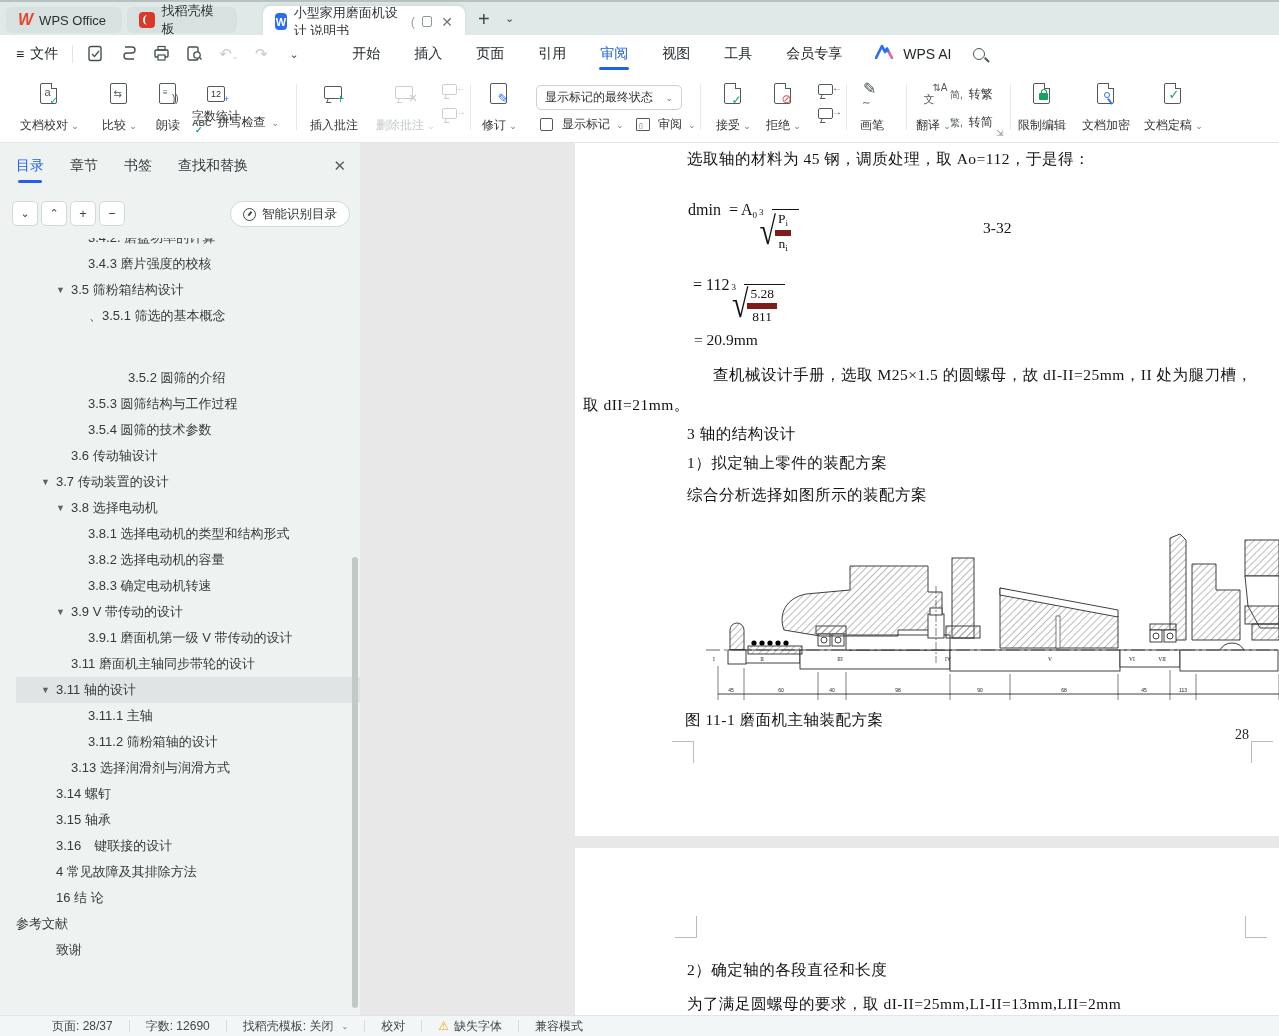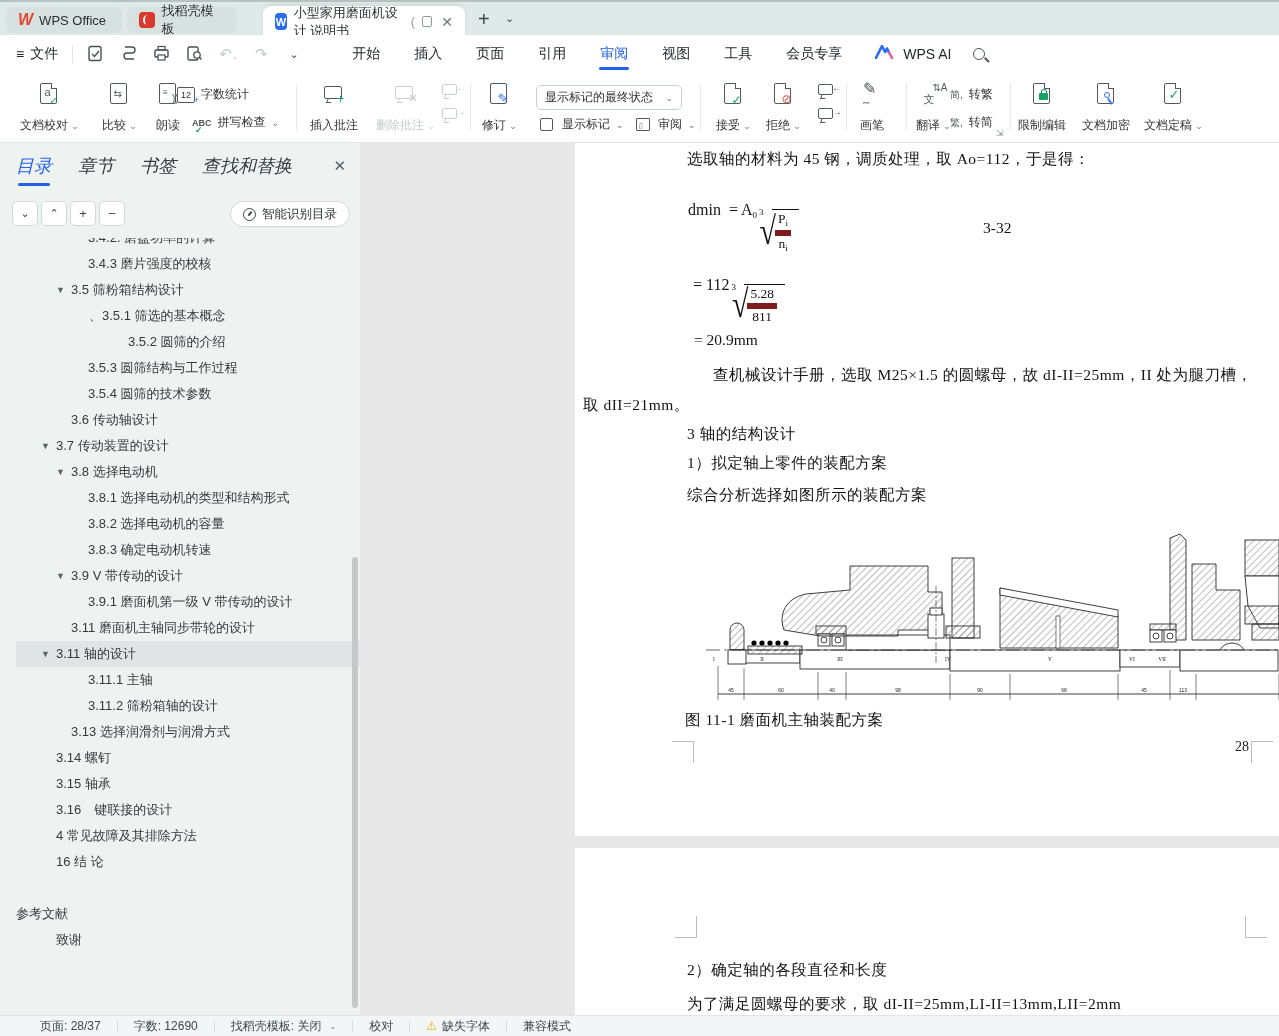--- a/index.html
+++ b/index.html
@@ -64,21 +64,21 @@
   .lockic { position:absolute; left:9px; top:11px; width:9px; height:7px; background:#16a362; border-radius:1px; }
   .lockic::before { content:""; position:absolute; left:1.5px; top:-4px; width:4px; height:4px; border:1.4px solid #16a362; border-bottom:none; border-radius:3px 3px 0 0; }
   .keyic { position:absolute; left:10px; top:10px; width:6px; height:6px; border:1.5px solid #3370ff; border-radius:50%; }
   .keyic::after { content:""; position:absolute; left:4px; top:5px; width:1.5px; height:7px; background:#3370ff; transform:rotate(-35deg); }
   .expand-corner { position:absolute; left:996px; top:56px; font-size:9px; color:#8a9493; }
   .zh-ic { font-size:10px; color:#51595b; white-space:nowrap; }
   .pen-ic { font-size:17px; color:#454f52; transform:rotate(0deg); }
 
   
   .sidebar { position:absolute; left:0; top:143px; width:360px; height:872px; background:#eef3f2; }
-  .sb-tabs { position:absolute; left:0; top:10px; width:100%; height:34px; display:flex; align-items:center; padding:0 16px; gap:26px; font-size:18px;font-style:italic; }
+  .sb-tabs { position:absolute; left:0; top:10px; width:100%; height:34px; display:flex; align-items:center; padding:0 16px; gap:26px; font-size:14px; }
   .sb-tab { color:#35393c; position:relative; padding-bottom:8px; }
   .sb-tab.active { color:#2160e8; }
   .sb-tab.active::after { content:""; position:absolute; left:2px; right:2px; bottom:0; height:3px; background:#2160e8; border-radius:2px; }
   .sb-close { position:absolute; right:14px; top:14px; font-size:15px; color:#555e60; }
   .sb-toolrow { position:absolute; left:12px; top:58px; right:10px; height:26px; }
   .sq-btn { position:absolute; top:0; width:26px; height:25px; background:#fff; border:1px solid #d2d9d8; border-radius:5px; font-size:11px; color:#444; text-align:center; line-height:23px; }
   .smart-btn { position:absolute; right:0; top:0; height:26px; background:#fff; border:1px solid #d2d9d8; border-radius:13px; display:flex; align-items:center; gap:6px; padding:0 12px; font-size:12.5px; color:#2f3437; }
   .gauge { width:13px; height:13px; border:1.5px solid #3c4548; border-radius:50%; position:relative; }
   .gauge::after{ content:""; position:absolute; left:5px; top:2px; width:1.5px; height:5px; background:#3c4548; transform:rotate(40deg); }
   .toc { position:absolute; left:16px; top:95px; width:352px; bottom:4px; overflow:hidden; }
@@ -102,21 +102,21 @@
   .fnum { display:block; border-bottom:6px solid #7f1d1d; padding:0 3px 1px; }
   .fden { display:block; padding-top:1px; }
   .fsub { font-size:9px; vertical-align:-3px; }
   .ftag { position:absolute; font-size:15.5px; }
   .corner { position:absolute; width:22px; height:22px; }
   .corner .h { position:absolute; width:22px; height:1px; background:#b9bdbd; }
   .corner .v { position:absolute; width:1px; height:22px; background:#b9bdbd; }
   .pagenum { position:absolute; font-size:14px; font-family:"Liberation Serif",serif; color:#222; }
 
   
-  .statusbar { position:absolute; left:0; top:1015px; width:1279px; height:21px; background:#f3f6f6; border-top:1px solid #e0e6e5; display:flex; align-items:center; padding-left:40px; font-size:12px; color:#3f4649; }
+  .statusbar { position:absolute; left:0; top:1015px; width:1279px; height:21px; background:#f3f6f6; border-top:1px solid #e0e6e5; display:flex; align-items:center; padding-left:52px; font-size:12px; color:#3f4649; }
   .st-item { display:flex; align-items:center; gap:5px; white-space:nowrap; }
   .st-sep { width:1px; height:12px; background:#d8dede; margin:0 16px; }
   .warn { color:#f0a500; font-size:12px; }
   .st-caret { font-size:8px; color:#777; margin-left:3px; }
 </style>
 </head>
 <body>
 
 <div class="tabbar">
   <div class="tab gray" style="left:6px;width:116px;">
@@ -214,21 +214,21 @@
     <span class="lbl"><span>比较</span> <span class="caret">⌄</span></span>
   </div>
   <div class="tallbtn" style="left:152px;">
     <span class="ic">
         <span class="doc"></span>
         <span class="glyph" style="left:16px;top:12px;font-size:10px;color:#51595b;">)﻿)</span>
         <span class="glyph" style="left:7px;top:6px;font-size:8px;color:#51595b;">≡</span>
       </span>
     <span class="lbl">朗读</span>
   </div>
-  <div class="srow" style="left:177px;top:14px;">
+  <div class="srow" style="left:192px;top:14px;flex-direction:column;">
     <span class="wc-ic">12</span>
     <span>字数统计</span>
   </div>
   <div class="srow" style="left:192px;top:42px;">
     <span class="abc">ABC</span>
     <span>拼写检查</span> 
       <span class="caret">⌄</span>
   </div>
 
   <div class="rdiv" style="left:296px;"></div>
@@ -394,21 +394,21 @@
         <span style="padding-left: 72px; display: block;">3.4.3 磨片强度的校核</span>
       </div>
       <div class="toc-row">
         <span class="toc-arrow" style="left: 40px;">▼</span>
         <span style="padding-left: 55px; display: block;">3.5 筛粉箱结构设计</span>
       </div>
       <div class="toc-row">
         <span style="padding-left: 73px; display: block;">、3.5.1 筛选的基本概念</span>
       </div>
       <div class="toc-row">
-        <span style="padding-left: 112px; display: block;">3.5.2 圆筛的介绍</span>
+        <span style="padding-left: 112px; display: block; margin-top: 36px;">3.5.2 圆筛的介绍</span>
       </div>
       <div class="toc-row">
         <span style="padding-left: 72px; display: block;">3.5.3 圆筛结构与工作过程</span>
       </div>
       <div class="toc-row">
         <span style="padding-left: 72px; display: block;">3.5.4 圆筛的技术参数</span>
       </div>
       <div class="toc-row">
         <span style="padding-left: 55px; display: block;">3.6 传动轴设计</span>
       </div>
@@ -461,21 +461,21 @@
       <div class="toc-row">
         <span style="padding-left: 40px; display: block;">3.16　键联接的设计</span>
       </div>
       <div class="toc-row">
         <span style="padding-left: 40px; display: block;">4 常见故障及其排除方法</span>
       </div>
       <div class="toc-row">
         <span style="padding-left: 40px; display: block;">16 结 论</span>
       </div>
       <div class="toc-row">
-        <span style="display: block; margin-top: 26px;">参考文献</span>
+        <span style="display: block;">参考文献</span>
       </div>
       <div class="toc-row">
         <span style="padding-left: 40px; display: block;">致谢</span>
       </div>
     </div>
   <div class="sb-scroll"></div>
 </div>
 
 <div class="canvas">
 
@@ -603,21 +603,21 @@
           <text x="462" y="133">VII</text>
         </g>
     </svg>
 
     <div class="dline" style="left:110px;top:567px;">图 11-1   磨面机主轴装配方案</div>
 
     <div class="corner" style="left:97px;top:598px;">
         <span class="h" style="left:0;top:0;"></span>
         <span class="v" style="left:21px;top:0;"></span>
       </div>
-    <div class="pagenum" style="left:660px;top:596px;">28</div>
+    <div class="pagenum" style="left:660px;top:584px;">28</div>
     <div class="corner" style="left:676px;top:598px;">
         <span class="h" style="left:0;top:0;"></span>
         <span class="v" style="left:0;top:0;"></span>
       </div>
   </div>
 
   <div class="page page2">
     <div class="corner" style="left:100px;top:68px;">
         <span class="h" style="left:0;top:21px;"></span>
         <span class="v" style="left:21px;top:0;"></span>

